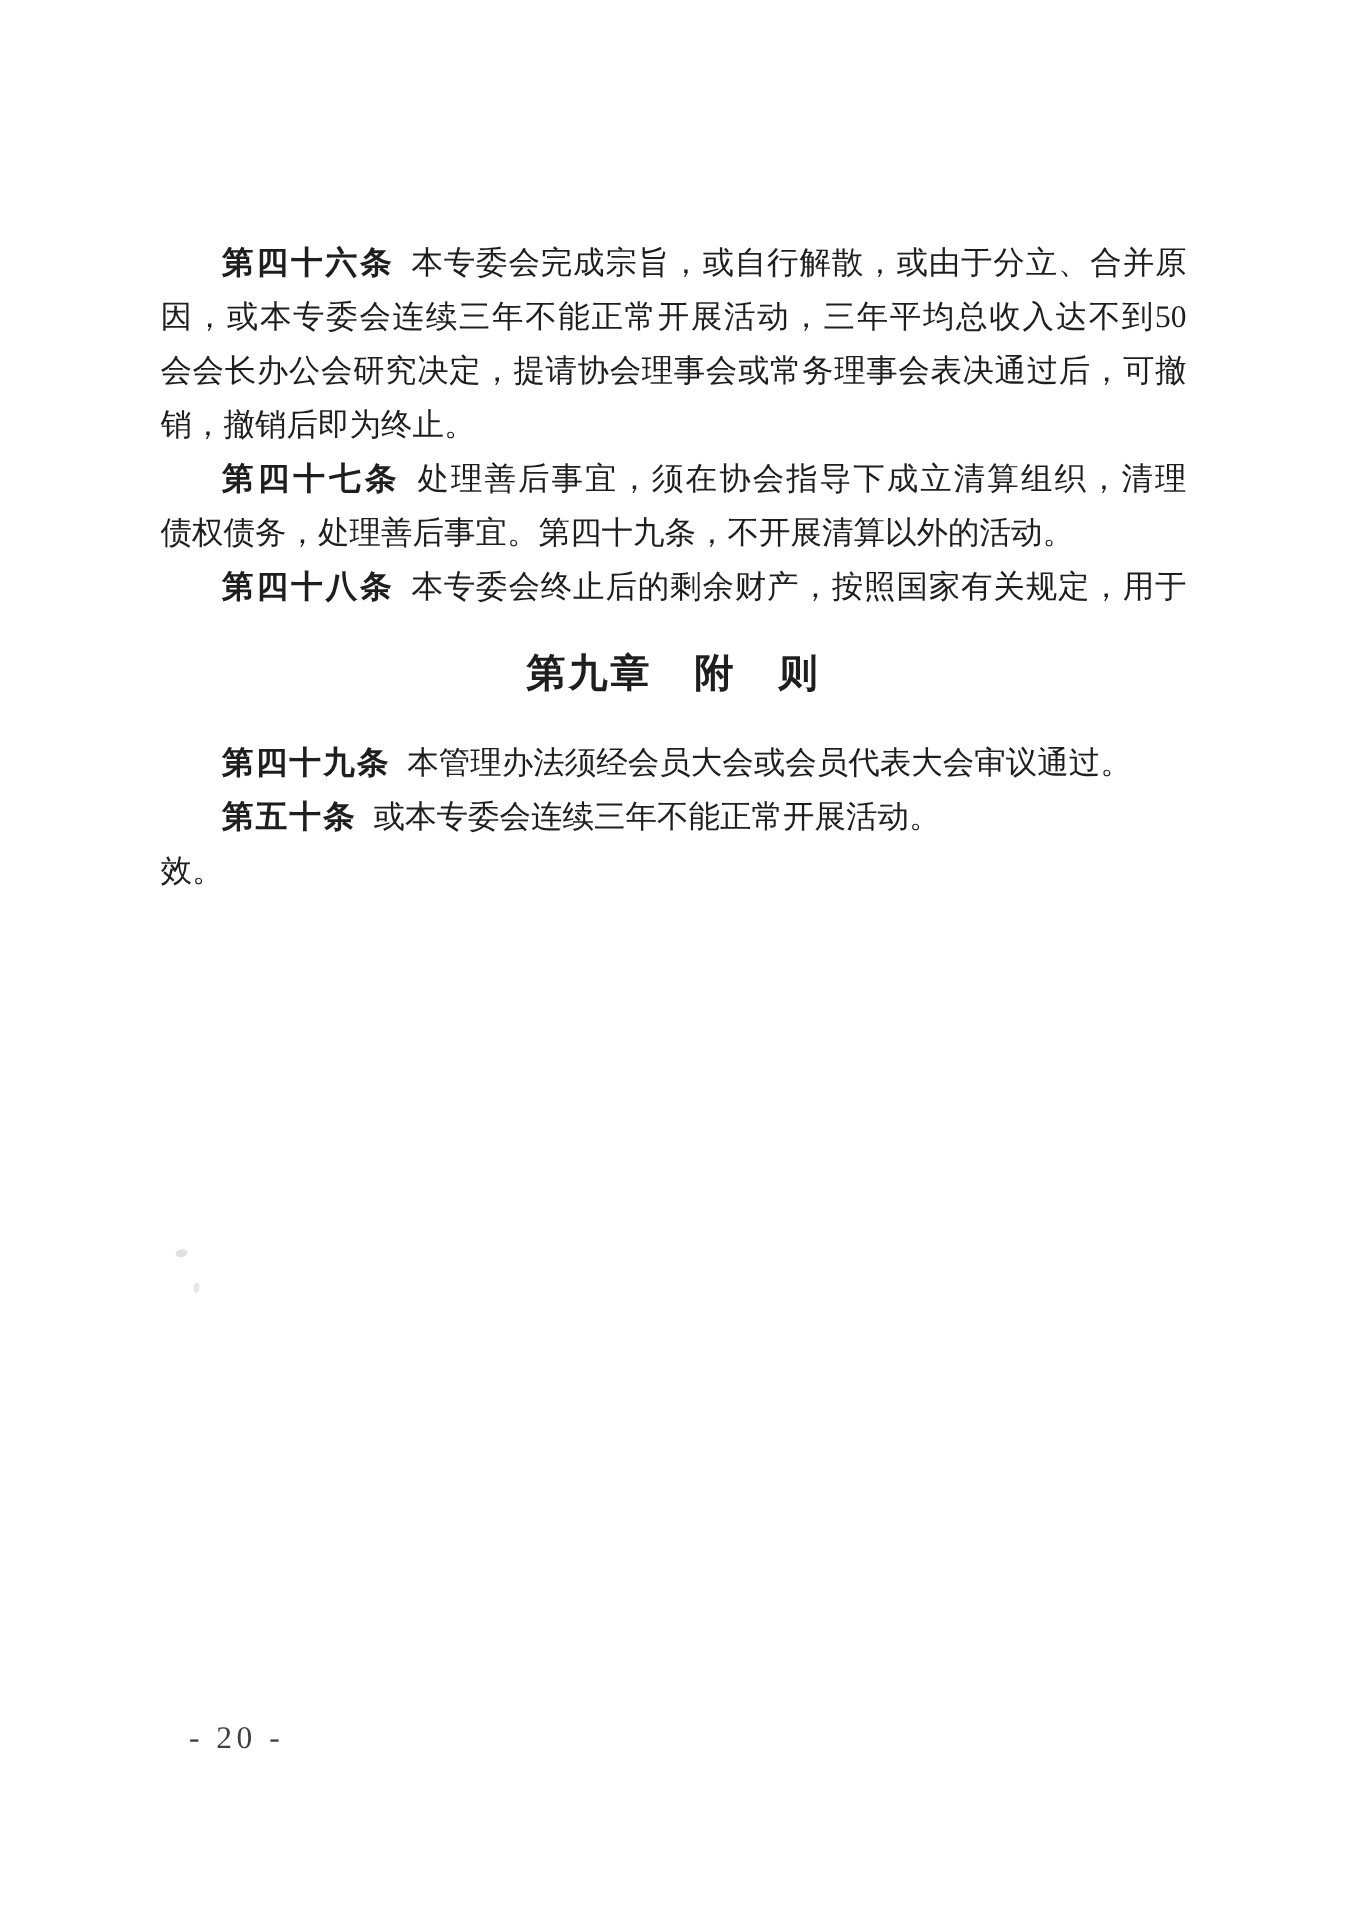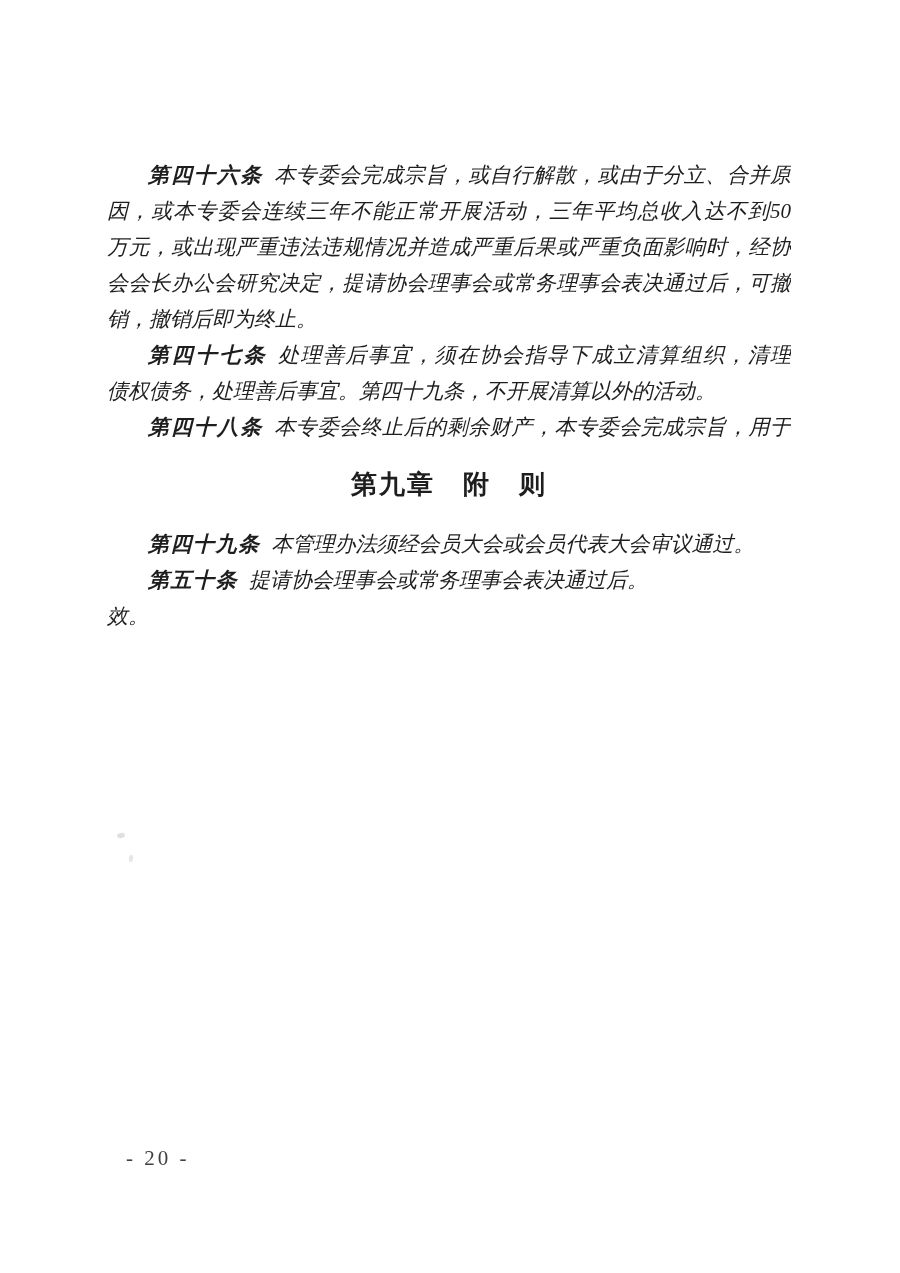--- a/index.html
+++ b/index.html
@@ -12,21 +12,21 @@
     overflow: hidden;
     font-family: "Liberation Serif", "DejaVu Serif", serif;
     color: #1e1e1e;
   }
   .doc {
     position: absolute;
     left: 107px;
     top: 157px;
     width: 684px;
   }
-  .para { margin: 0; font-style: italic; }
+  .para { margin: 0; }
   .line {
     font-size: 21px;
     line-height: 36px;
     height: 36px;
     text-align: justify;
     text-align-last: justify;
     overflow: hidden;
   }
   .line.end { text-align-last: left; }
   .line.indent { text-indent: 41px; }
@@ -63,37 +63,36 @@
   .speck.s2 { left: 129px; top: 855px; width: 4px; height: 7px; background: #e6e6e6; transform: rotate(8deg); }
 </style>
 </head>
 <body>
 
 <div class="page">
   <div class="doc">
       <div class="para">
         <div class="line indent"><b class="lead">第四十六条</b><span>本专委会完成宗旨，或自行解散，或由于分立、合并原</span></div>
         <div class="line"><span>因，或本专委会连续三年不能正常开展活动，三年平均总收入达不到50</span></div>
-        <div class="line"><span>万元，或出现严重违法违规情况并造成严重后果或严重负面影响时，经协</span></div>
         <div class="line"><span>会会长办公会研究决定，提请协会理事会或常务理事会表决通过后，可撤</span></div>
         <div class="line end"><span>销，撤销后即为终止。</span></div>
       </div>
       <div class="para">
         <div class="line indent"><b class="lead">第四十七条</b><span>处理善后事宜，须在协会指导下成立清算组织，清理</span></div>
         <div class="line end"><span>债权债务，处理善后事宜。第四十九条，不开展清算以外的活动。</span></div>
       </div>
       <div class="para">
-        <div class="line indent"><b class="lead">第四十八条</b><span>本专委会终止后的剩余财产，本专委会完成宗旨，用于</span></div>
+        <div class="line indent"><b class="lead">第四十八条</b><span>本专委会终止后的剩余财产，按照国家有关规定，用于</span></div>
       </div>
       <div class="heading">第九章　附　则</div>
       <div class="para">
         <div class="line indent end"><b class="lead">第四十九条</b><span>本管理办法须经会员大会或会员代表大会审议通过。</span></div>
       </div>
       <div class="para">
-        <div class="line indent end"><b class="lead">第五十条</b><span>提请协会理事会或常务理事会表决通过后。</span></div>
+        <div class="line indent end"><b class="lead">第五十条</b><span>或本专委会连续三年不能正常开展活动。</span></div>
       </div>
       <div class="para">
         <div class="line end"><span>效。</span></div>
       </div>
     </div>
   <div class="speck s1"></div>
   <div class="speck s2"></div>
   <div class="page-number">- 20 -</div>
 </div>
 

